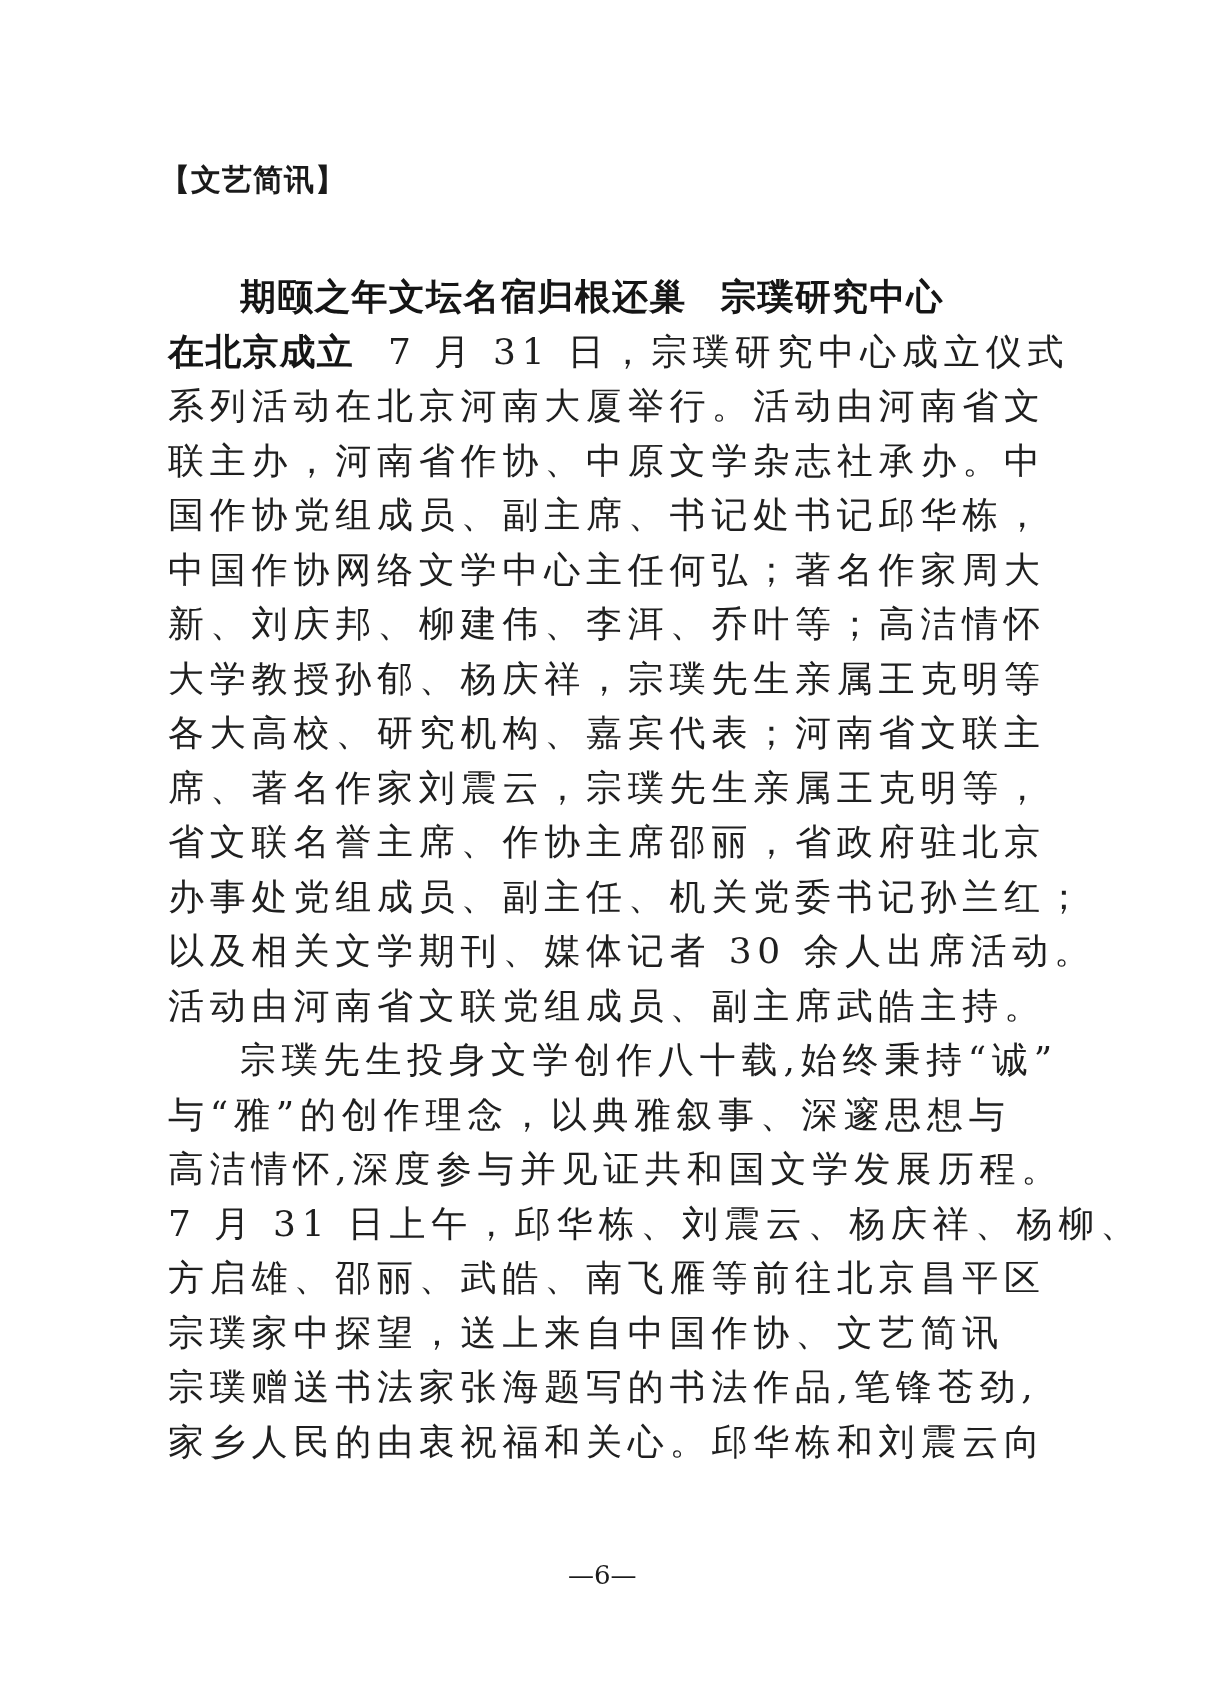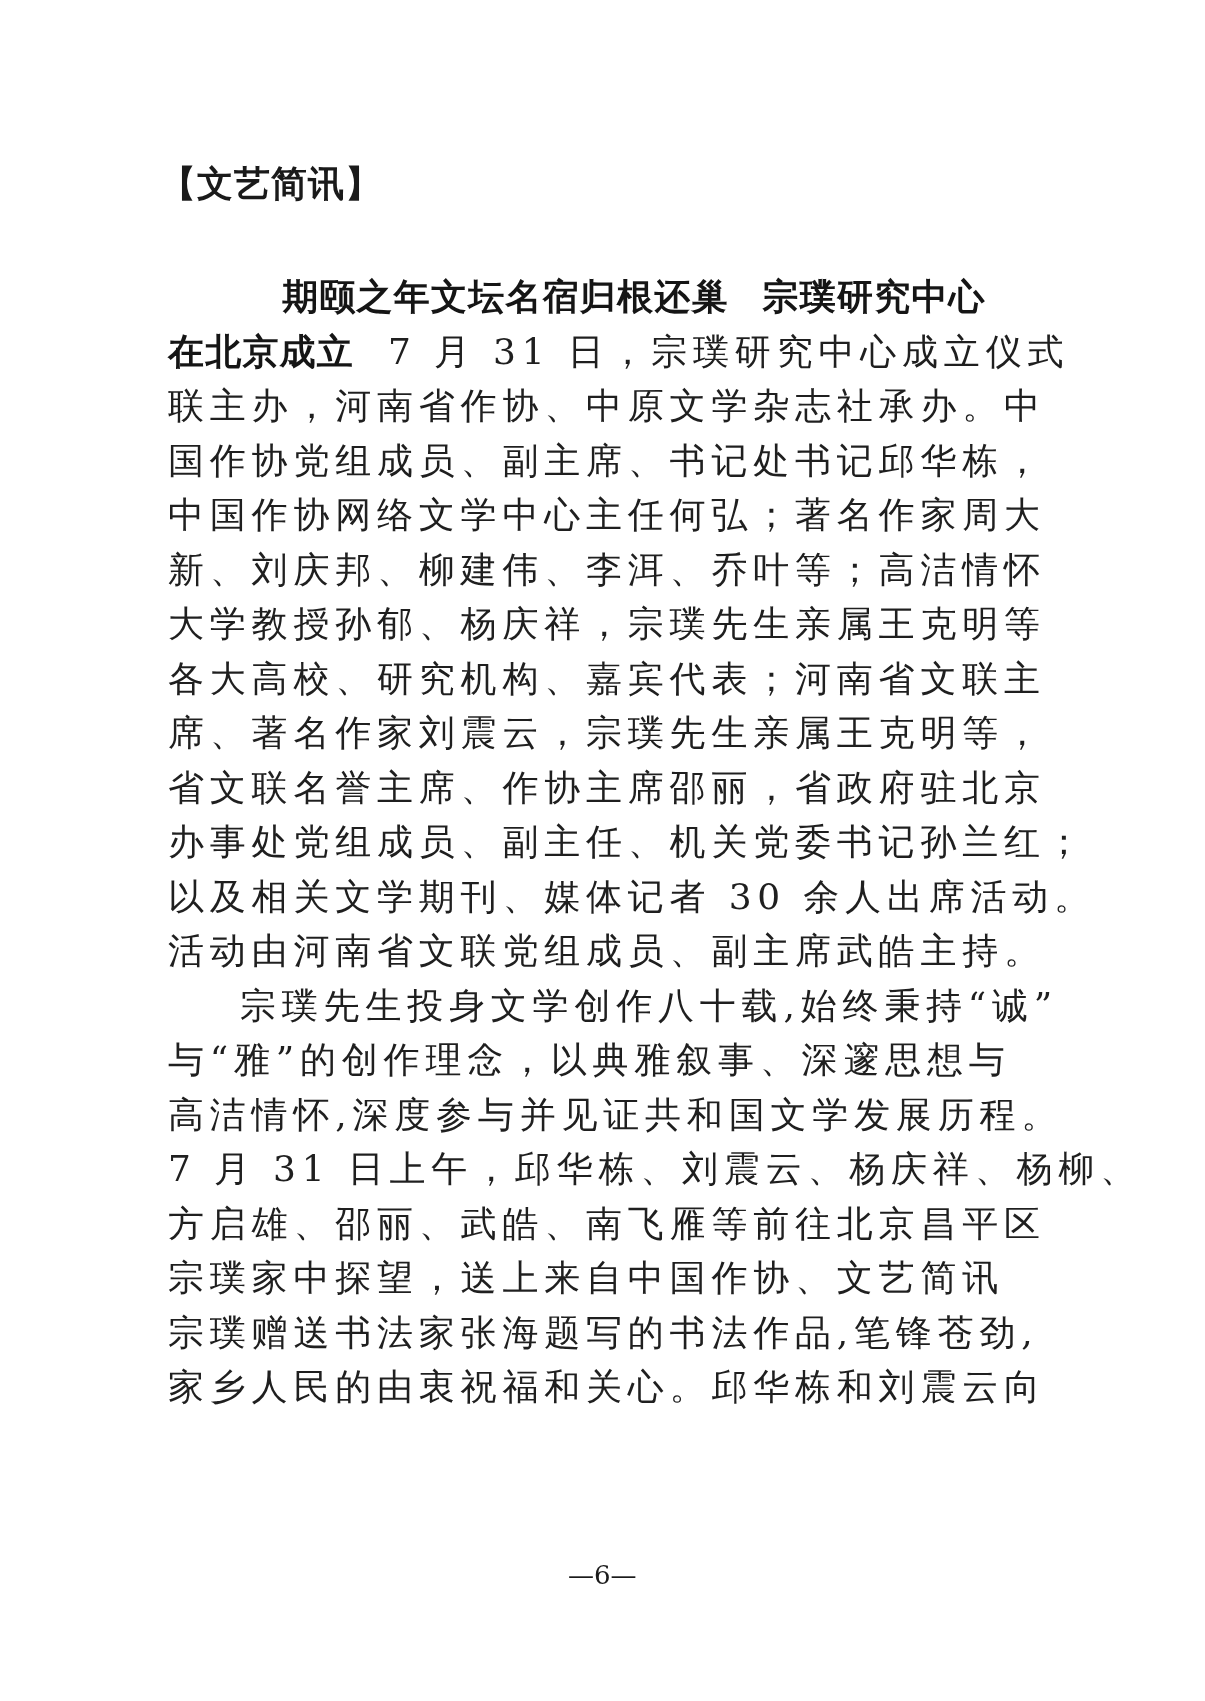--- a/index.html
+++ b/index.html
@@ -14,42 +14,41 @@
       overflow: hidden;
       color: #1a1a1a;
       font-family: "DejaVu Serif", "Liberation Serif", serif;
     }
     .section-tag {
       position: absolute;
       left: 160px;
       top: 160px;
       font-family: "DejaVu Sans", "Liberation Sans", sans-serif;
       font-weight: bold;
-      font-size: 36px;
+      font-size: 30px;
       letter-spacing: 1px;
       color: #1a1a1a;
       white-space: nowrap;
     }
     .article {
       position: absolute;
       left: 168px;
       top: 270px;
       width: 860px;
     }
     .line {
       height: 54.5px;
       line-height: 54.5px;
       font-size: 36px;
       white-space: nowrap;
       letter-spacing: 5.8px;
       color: #1f1f1f;
     }
     .line.indent {
       padding-left: 72px;
-      text-align: center;
     }
     .headline {
       font-family: "DejaVu Sans", "Liberation Sans", sans-serif;
       font-weight: bold;
       letter-spacing: 1.2px;
       color: #151515;
     }
     .headline-gap {
       display: inline-block;
       width: 34px;
@@ -68,20 +67,21 @@
 
 <div class="section-tag">【文艺简讯】</div>
 
 <div class="article">
   <div class="line indent">
     <span class="headline">期颐之年文坛名宿归根还巢</span><span class="headline-gap"></span><span class="headline">宗璞研究中心</span>
   </div>
   <div class="line">
     <span class="headline">在北京成立</span><span class="headline-gap"></span><span>7 月 31 日，宗璞研究中心成立仪式</span>
   </div>
+  <div class="line">系列活动在北京河南大厦举行。活动由河南省文</div>
   <div class="line">联主办，河南省作协、中原文学杂志社承办。中</div>
   <div class="line">国作协党组成员、副主席、书记处书记邱华栋，</div>
   <div class="line">中国作协网络文学中心主任何弘；著名作家周大</div>
   <div class="line">新、刘庆邦、柳建伟、李洱、乔叶等；高洁情怀</div>
   <div class="line">大学教授孙郁、杨庆祥，宗璞先生亲属王克明等</div>
   <div class="line">各大高校、研究机构、嘉宾代表；河南省文联主</div>
   <div class="line">席、著名作家刘震云，宗璞先生亲属王克明等，</div>
   <div class="line">省文联名誉主席、作协主席邵丽，省政府驻北京</div>
   <div class="line">办事处党组成员、副主任、机关党委书记孙兰红；</div>
   <div class="line">以及相关文学期刊、媒体记者 30 余人出席活动。</div>

